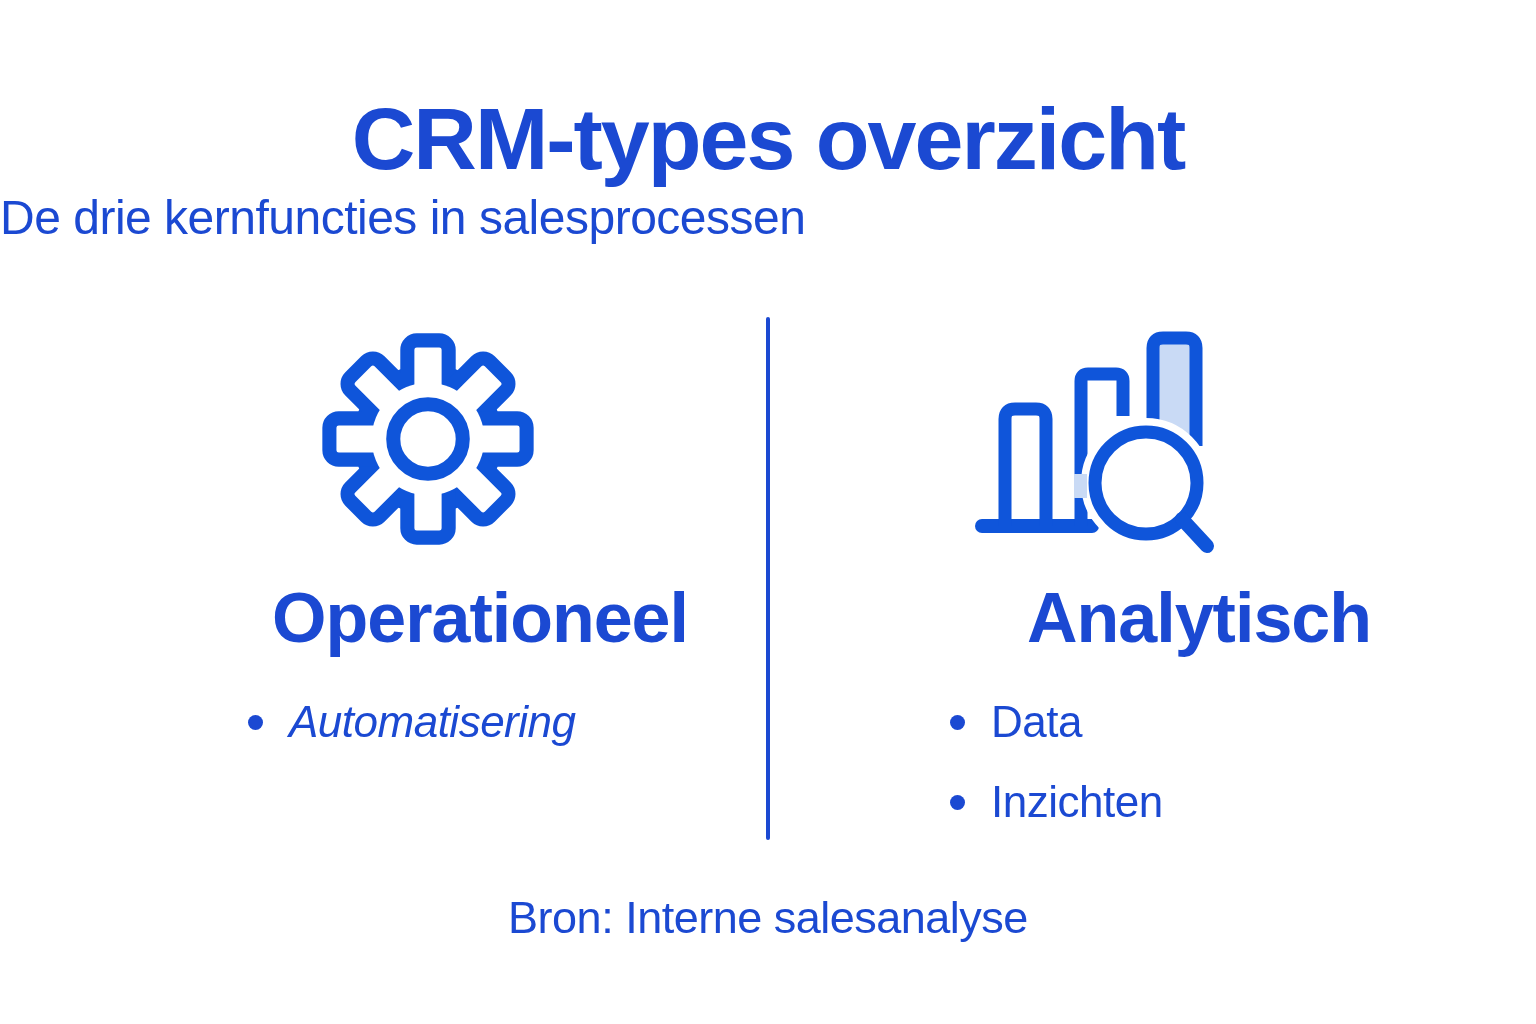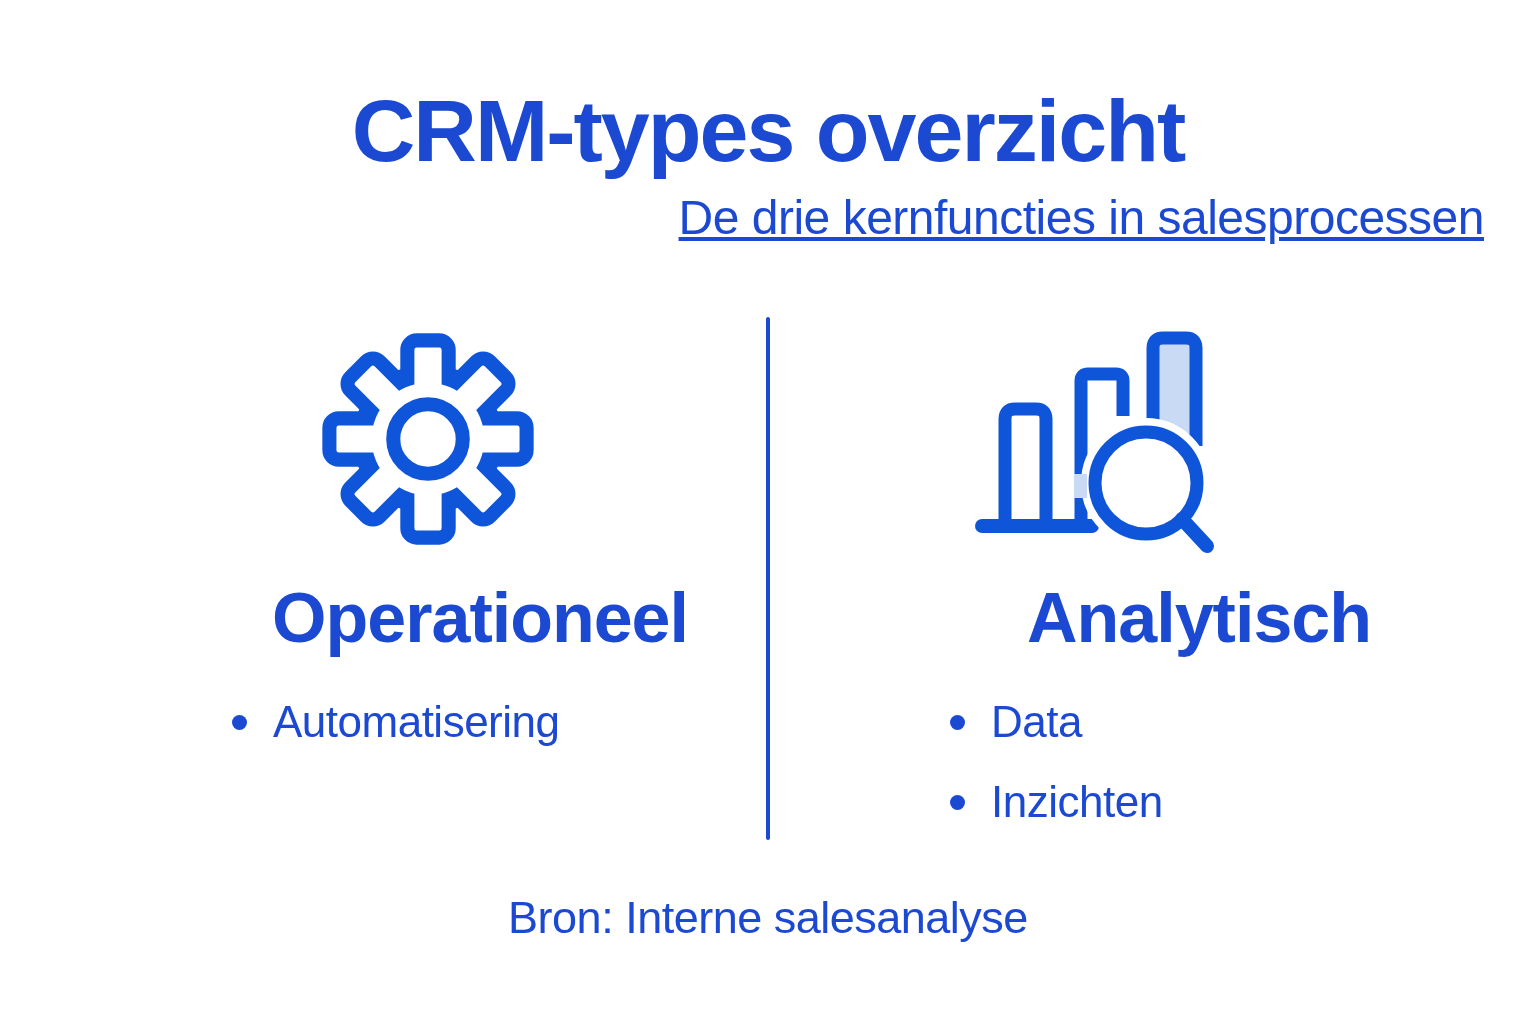--- a/index.html
+++ b/index.html
@@ -7,47 +7,46 @@
     --icon-blue:#0f55da;
     --light-blue-fill:#c9daf5;
   }
   html,body{margin:0;padding:0;background:#fff;}
   .canvas{
     position:relative;width:1536px;height:1024px;background:#ffffff;
     overflow:hidden;font-family:"Liberation Sans",sans-serif;
     color:var(--primary-blue);
   }
   .title{
-    position:absolute;left:0;top:80px;width:1536px;margin:0;
+    position:absolute;left:0;top:88px;width:1536px;margin:0;
     text-align:center;font-size:88px;font-weight:700;letter-spacing:-2px;
     line-height:1.15;color:var(--primary-blue);
   }
   .subtitle{
     position:absolute;left:0;top:190px;width:1484px;
-    text-align:right;font-size:48px;font-weight:400;letter-spacing:-0.5px;
+    text-align:left;font-size:48px;font-weight:400;letter-spacing:-0.5px;
     color:var(--primary-blue);
-    text-decoration:underline;
   }
   .gear-svg{position:absolute;left:320px;top:331px;width:216px;height:216px;}
   .chart-svg{position:absolute;left:974px;top:328px;width:240px;height:230px;}
   .divider{
     position:absolute;left:766px;top:317px;width:4px;height:523px;
     background:var(--primary-blue);border-radius:2px;
   }
   .heading{
     position:absolute;top:580px;width:520px;margin:0;
     text-align:right;font-size:70px;font-weight:700;letter-spacing:-1px;
     line-height:1.1;color:var(--primary-blue);
   }
   .heading-left{left:168px;}
   .heading-right{left:851px;}
   .bullets{
     position:absolute;top:682px;margin:0;padding:0;list-style:none;
   }
-  .bullets-left{left:232px;}
+  .bullets-left{left:248px;font-style:italic;}
   .bullets-right{left:950px;}
   .bullets li{
     display:flex;align-items:center;gap:26px;height:80px;
     font-size:44px;font-weight:400;letter-spacing:-0.5px;color:var(--primary-blue);
   }
   .dot{
     width:15px;height:15px;border-radius:50%;flex:0 0 15px;
     background:var(--primary-blue);
   }
   .footer{

